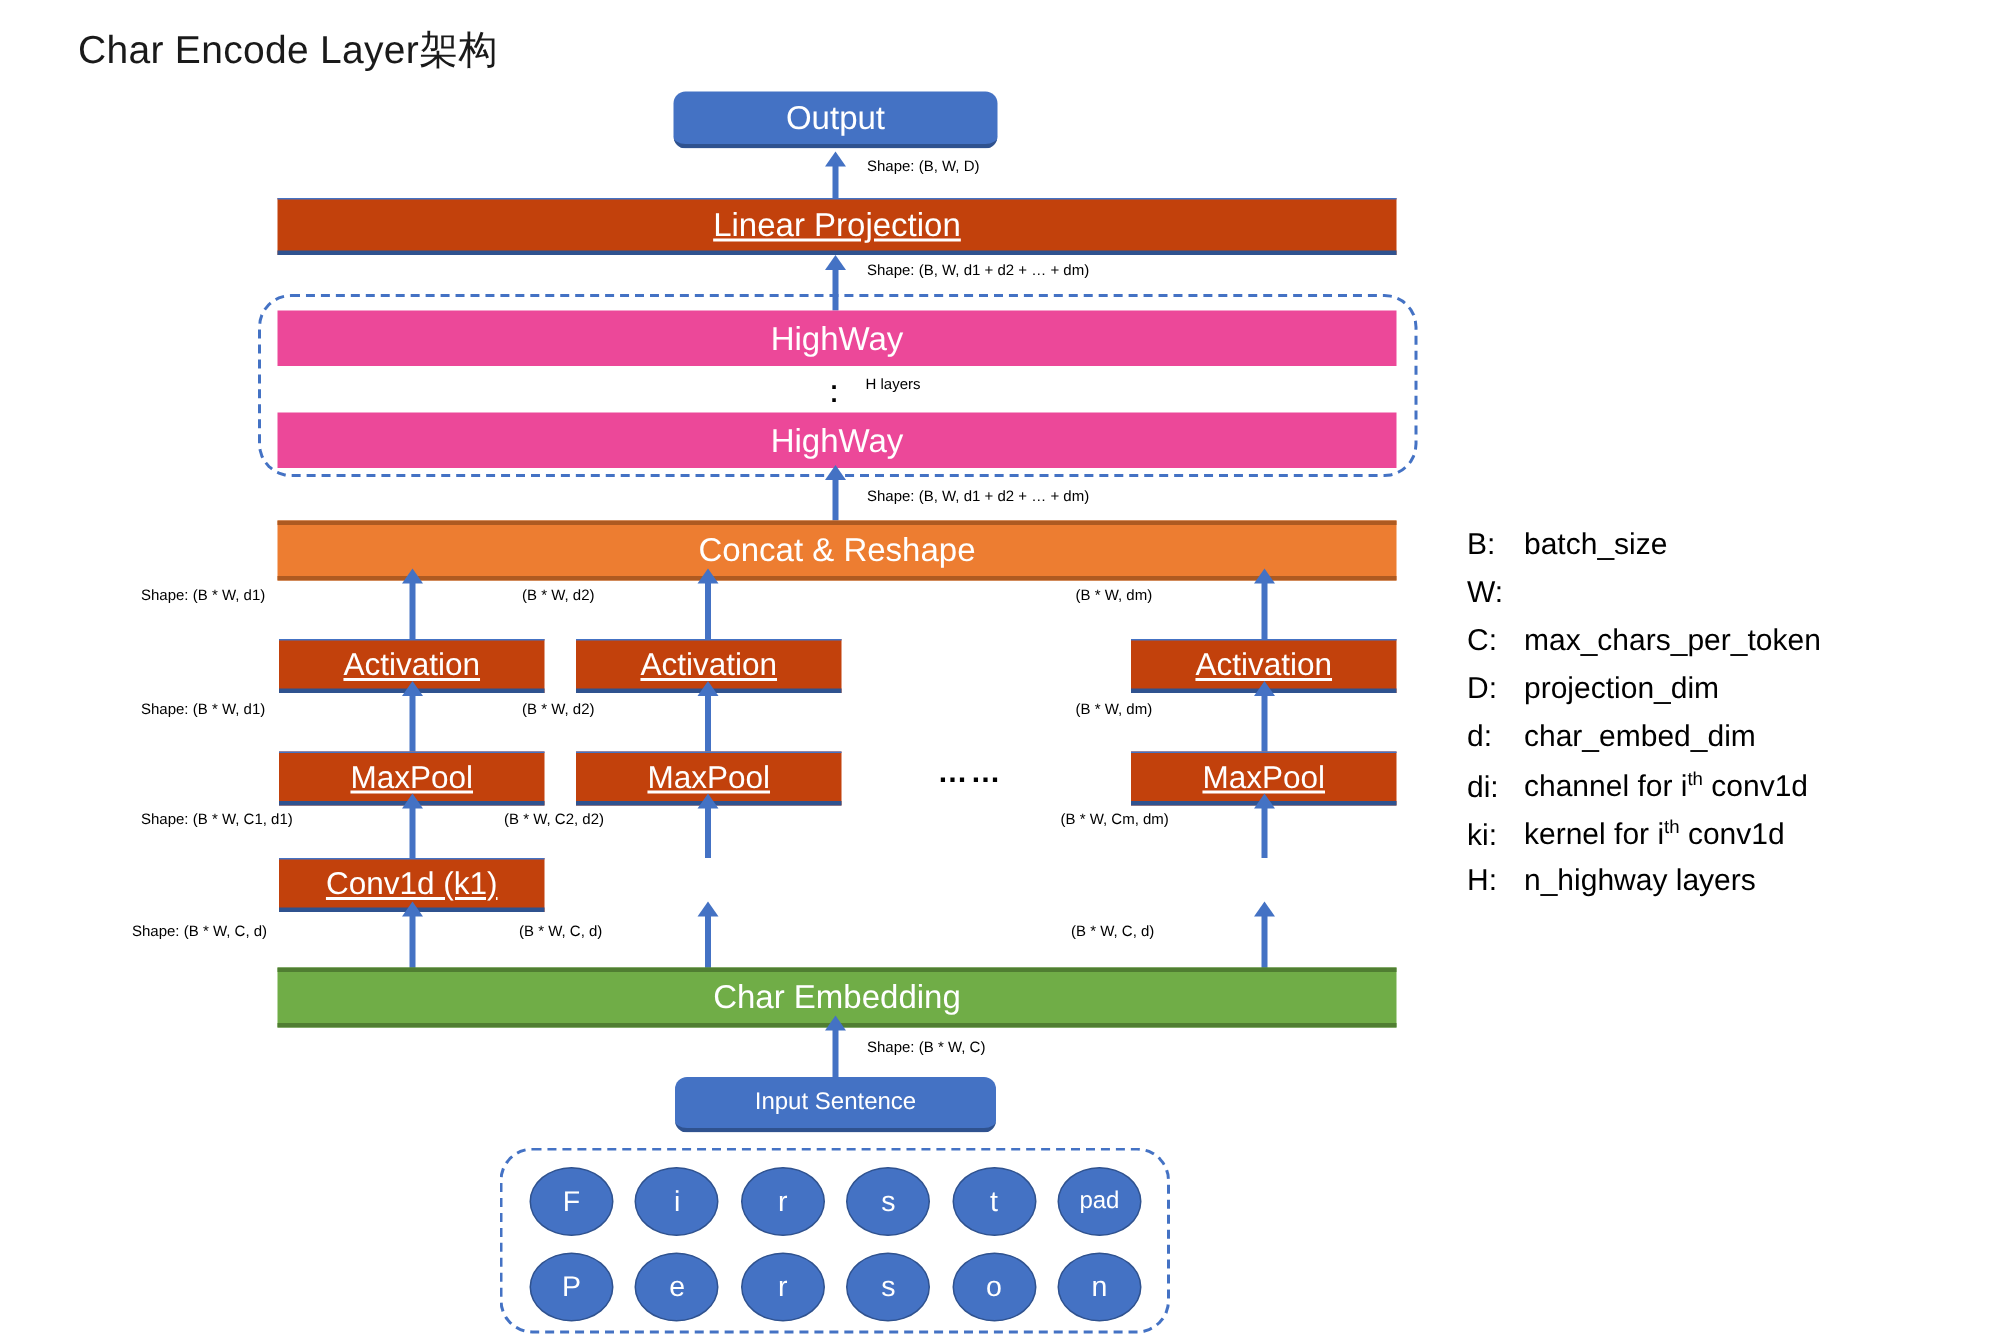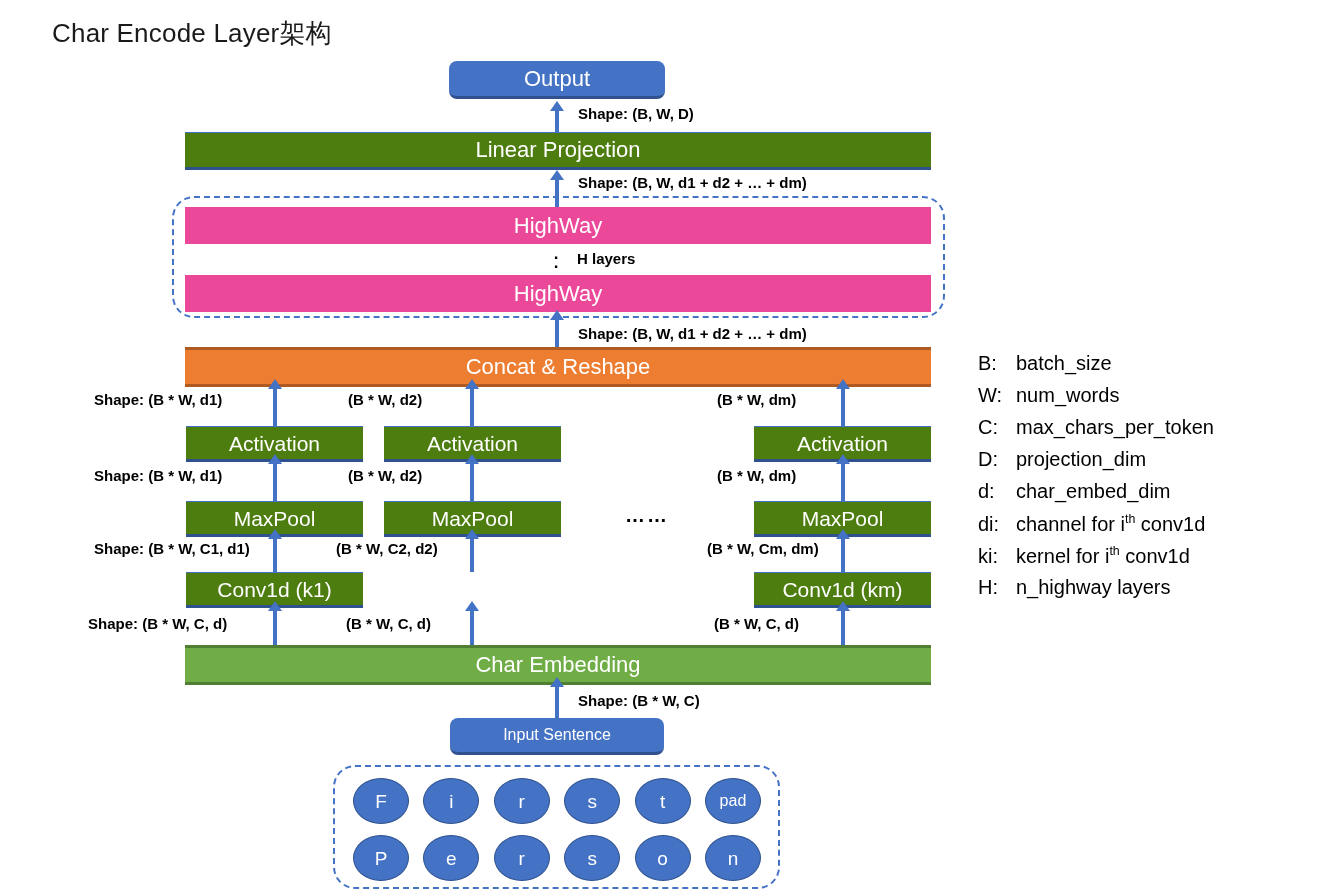--- a/index.html
+++ b/index.html
@@ -34,23 +34,24 @@
   .block {
     box-sizing: border-box;
     display: flex;
     align-items: center;
     justify-content: center;
     color: #ffffff;
     white-space: nowrap;
     line-height: 1;
   }
   .blk-blue {
-    background: #4d7c0f;
+    background: #c2410c;
     border-bottom: 3px solid #2F528F;
     border-top: 1px solid #4472C4;
+    text-decoration: underline;
   }
   .blk-blue-round {
     background: #4472C4;
     border-bottom: 3px solid #2F528F;
     border-radius: 8px;
   }
   .blk-lightblue {
     background: #ec4899;
   }
   .blk-orange {
@@ -70,25 +71,24 @@
   .arrow-head {
     width: 0;
     height: 0;
     border-left: 7px solid transparent;
     border-right: 7px solid transparent;
     border-bottom: 10px solid #4472C4;
   }
 
   
   .cap {
-    font-size: 15px;
+    font-size: 10px;
     color: #000;
     white-space: nowrap;
     line-height: 1.1;
-    font-weight: bold;
   }
 
   
   .dashed {
     box-sizing: border-box;
     border: 2.5px dashed #4472C4;
     border-radius: 22px;
     background: transparent;
   }
 
@@ -237,21 +237,20 @@
   <div class="abs arrow-head" style="left:836px; top:454px;"></div>
   <div class="abs arrow-shaft" style="left:841px; top:463px; height:38px;"></div>
   <div class="abs cap" style="left:717px; top:468px;">(B * W, dm)</div>
 
   <div class="abs block blk-blue" style="left:754px; top:501px; width:177px; height:36px; font-size:21px;">MaxPool</div>
 
   <div class="abs arrow-head" style="left:836px; top:529px;"></div>
   <div class="abs arrow-shaft" style="left:841px; top:538px; height:34px;"></div>
   <div class="abs cap" style="left:707px; top:541px;">(B * W, Cm, dm)</div>
 
-  <div class="abs block blk-blue" style="left:754px; top:572px; width:177px; height:36px; font-size:21px;">Conv1d (km)</div>
 
   <div class="abs arrow-head" style="left:836px; top:601px;"></div>
   <div class="abs arrow-shaft" style="left:841px; top:610px; height:36px;"></div>
   <div class="abs cap" style="left:714px; top:616px;">(B * W, C, d)</div>
 
   <div class="abs block blk-green" style="left:185px; top:645px; width:746px; height:40px; font-size:22px;">Char Embedding</div>
 
   <div class="abs arrow-head" style="left:550px; top:677px;"></div>
   <div class="abs arrow-shaft" style="left:555px; top:686px; height:32px;"></div>
   <div class="abs cap" style="left:578px; top:693px;">Shape: (B * W, C)</div>
@@ -278,21 +277,20 @@
       <div class="char-circle">n</div>
     </div>
 
   <div class="abs legend" id="legend-container">
       <div class="legend-row">
         <span class="legend-key">B:</span>
         <span class="legend-val">batch_size</span>
       </div>
       <div class="legend-row">
         <span class="legend-key">W:</span>
-        <span class="legend-val">num_words</span>
       </div>
       <div class="legend-row">
         <span class="legend-key">C:</span>
         <span class="legend-val">max_chars_per_token</span>
       </div>
       <div class="legend-row">
         <span class="legend-key">D:</span>
         <span class="legend-val">projection_dim</span>
       </div>
       <div class="legend-row">

